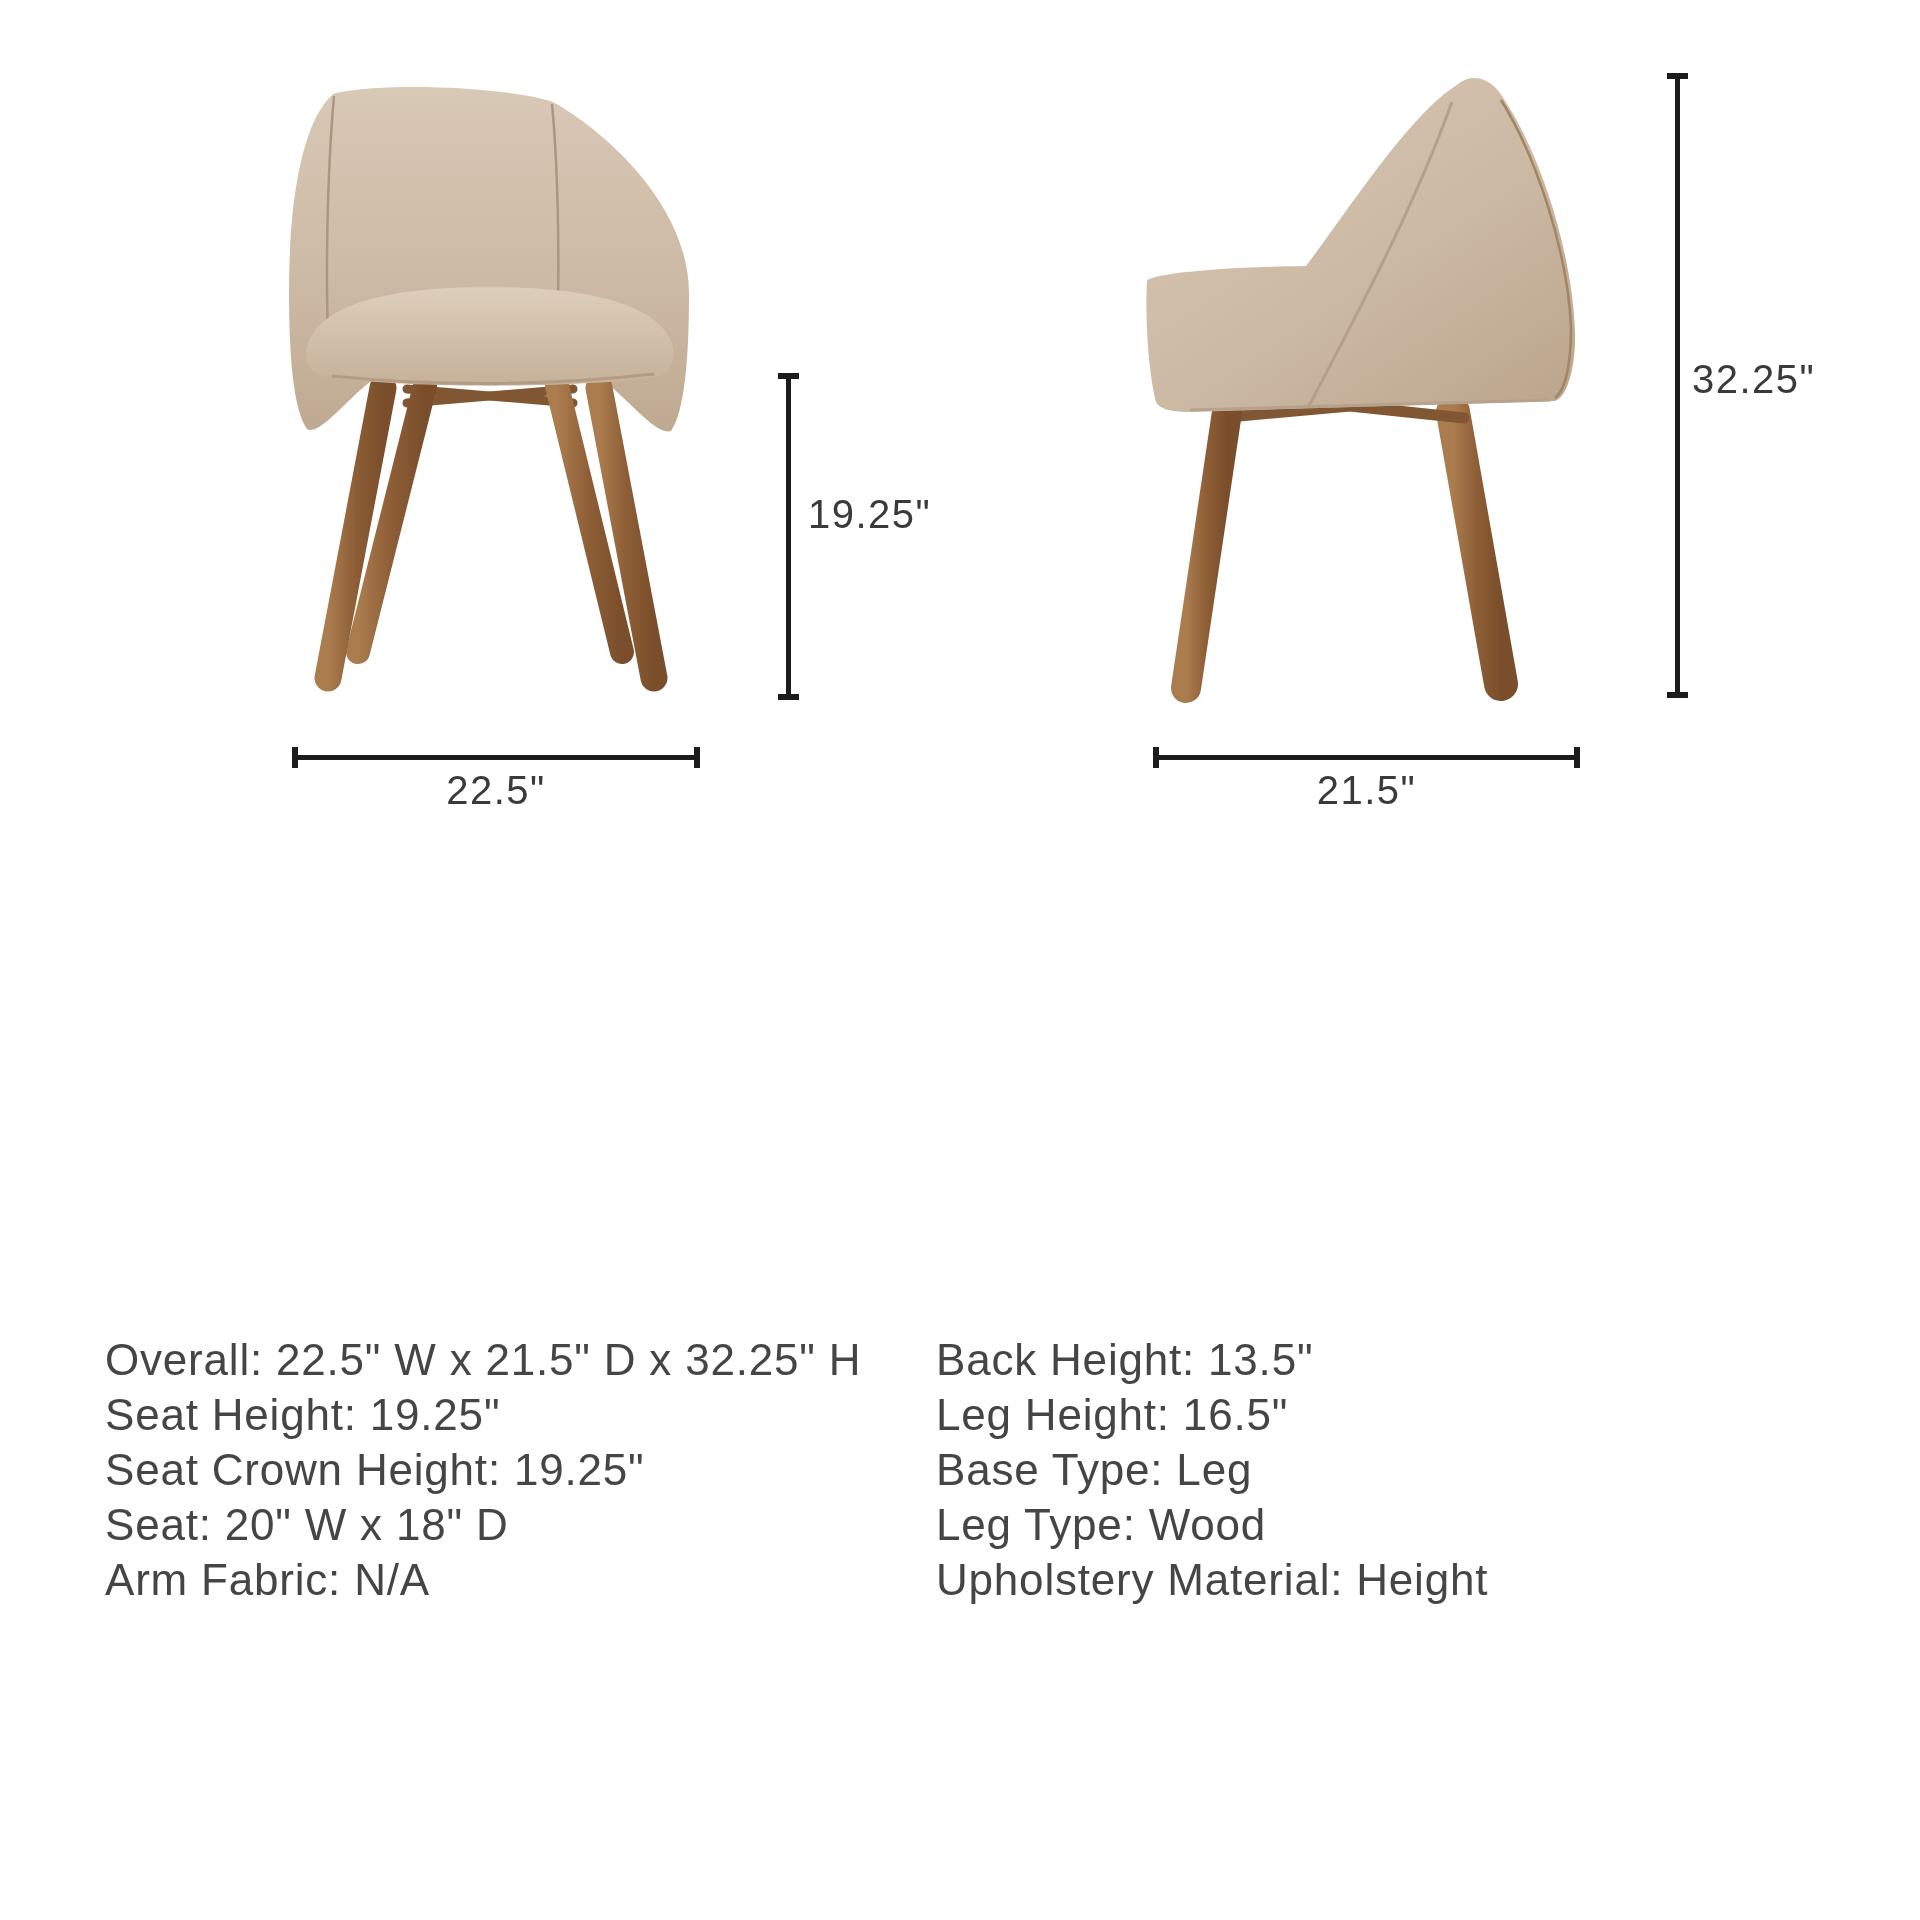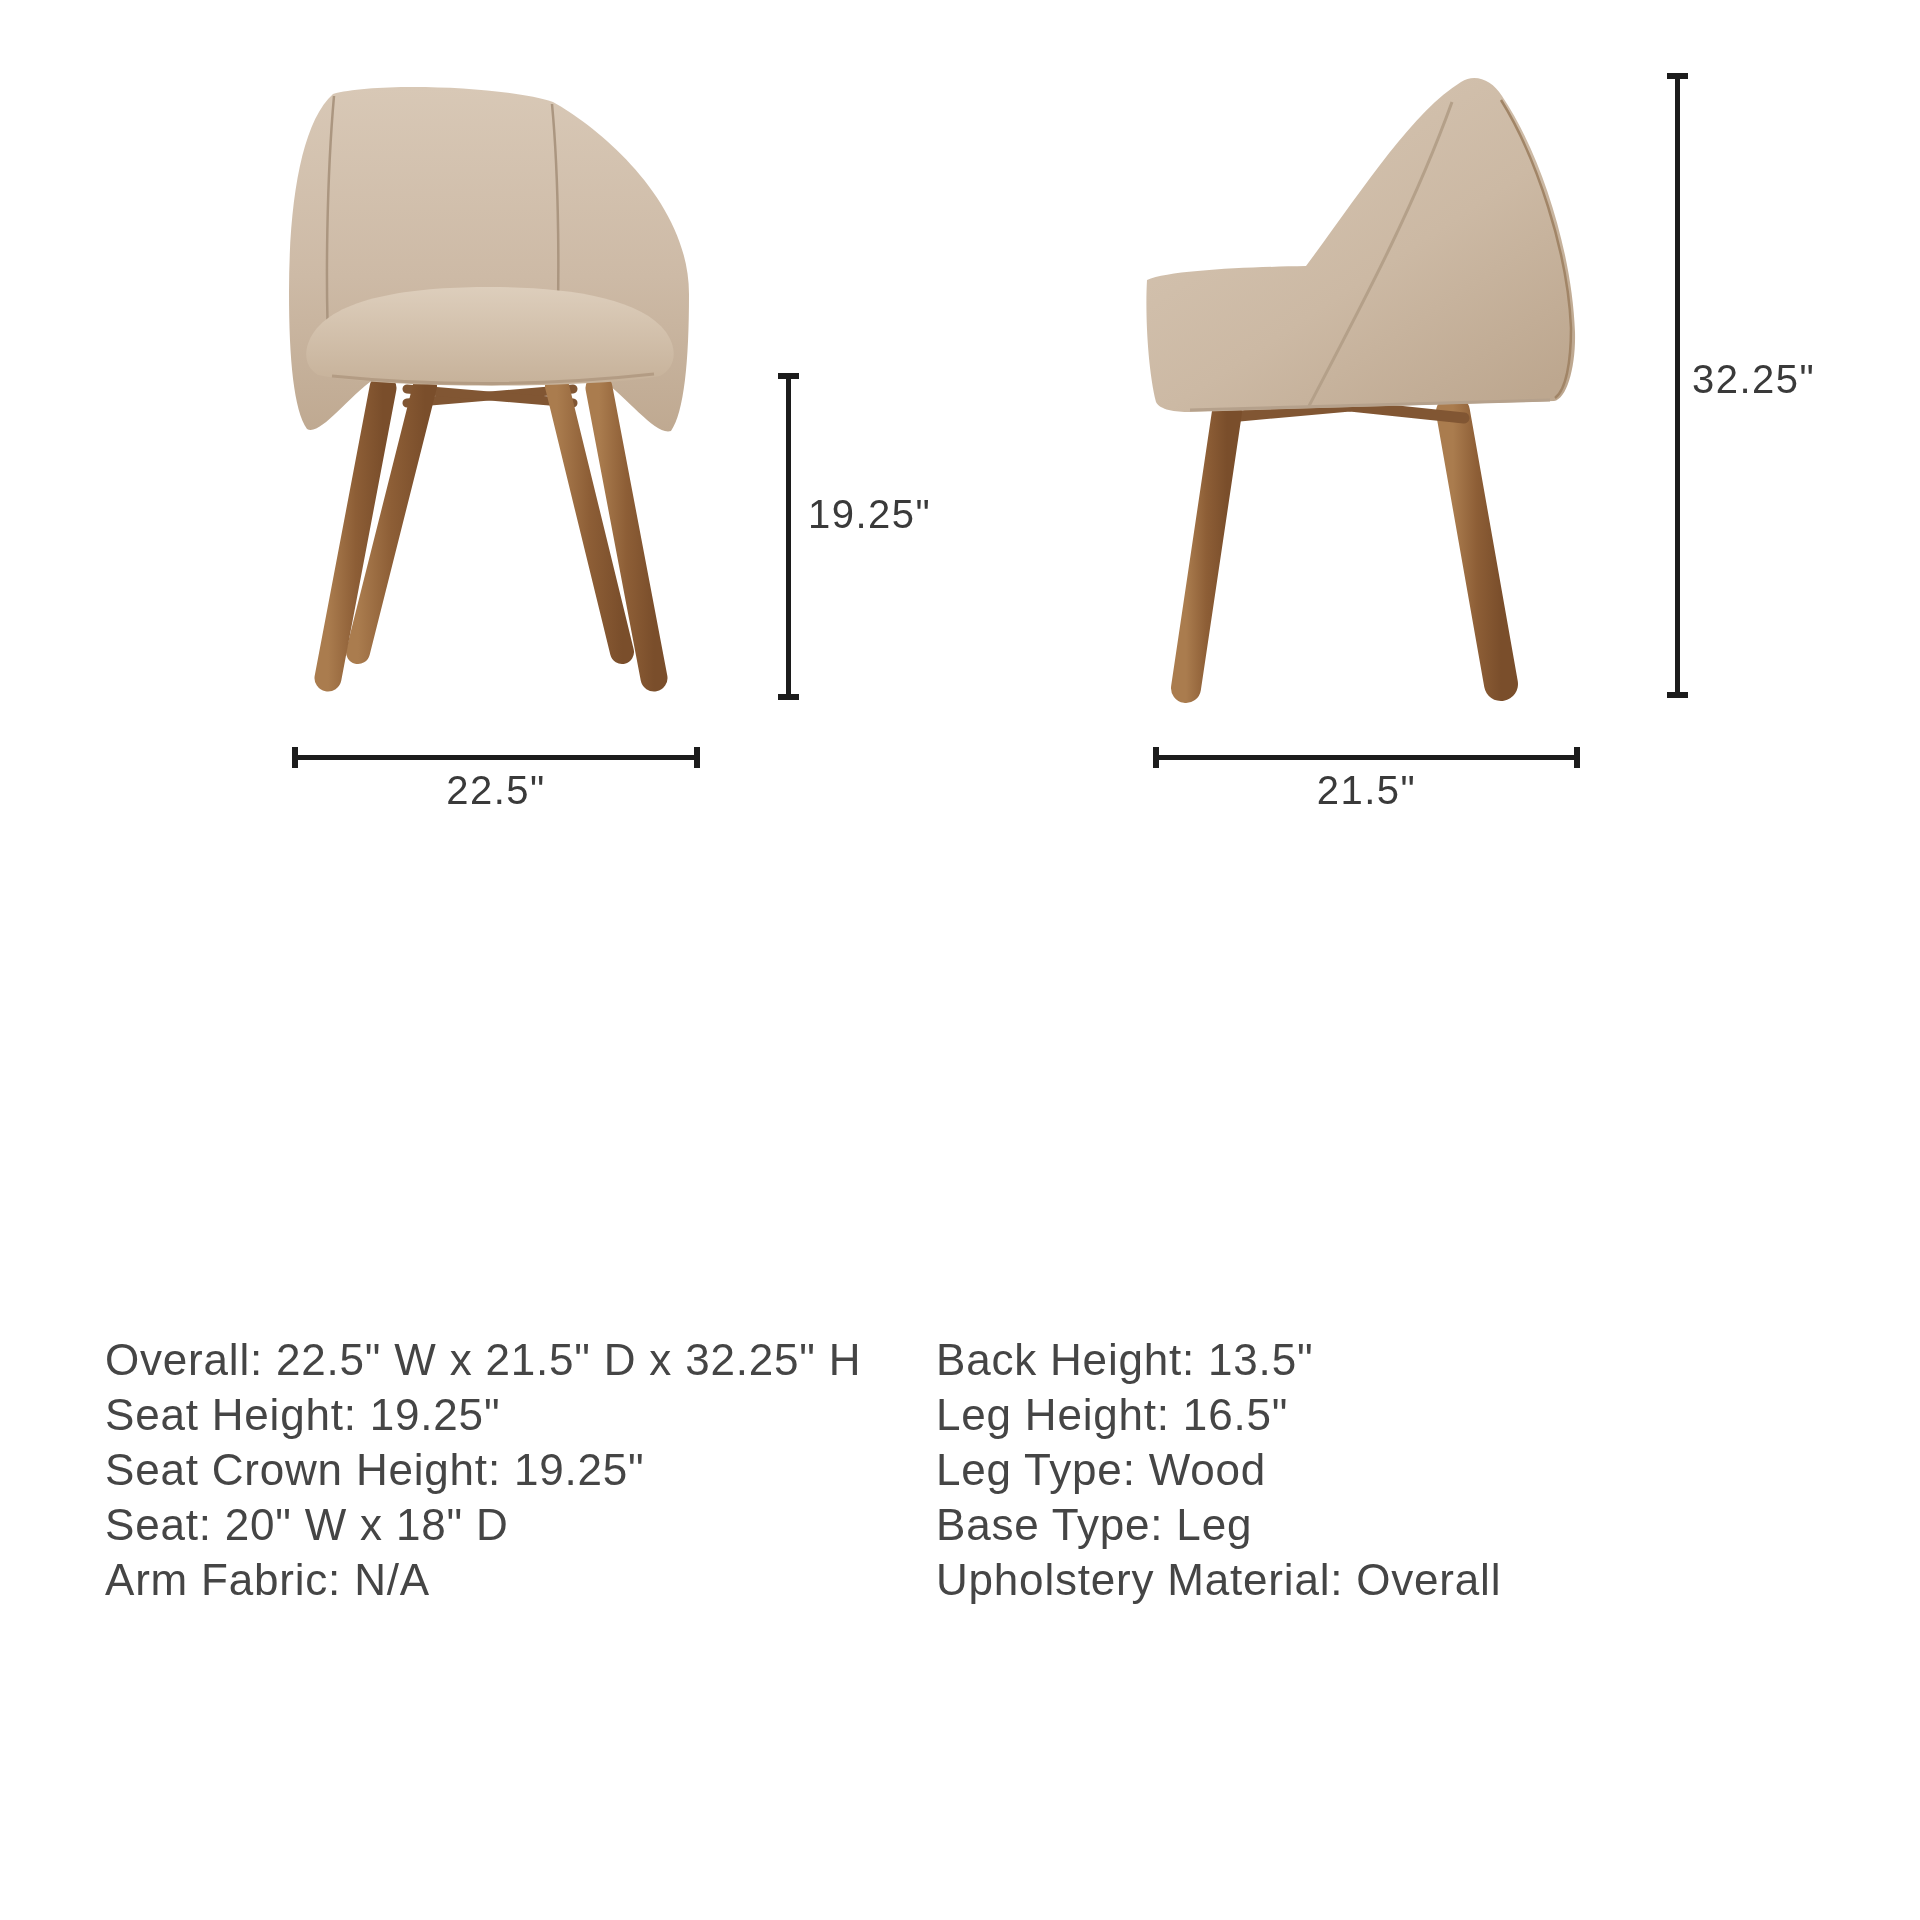--- a/index.html
+++ b/index.html
@@ -134,16 +134,16 @@
   <div>Overall: 22.5" W x 21.5" D x 32.25" H</div>
   <div>Seat Height: 19.25"</div>
   <div>Seat Crown Height: 19.25"</div>
   <div>Seat: 20" W x 18" D</div>
   <div>Arm Fabric: N/A</div>
 </div>
 
 <div class="spec-col" style="left:936px;top:1332px;">
   <div>Back Height: 13.5"</div>
   <div>Leg Height: 16.5"</div>
+  <div>Base Type: Leg</div>
   <div>Leg Type: Wood</div>
-  <div>Base Type: Leg</div>
-  <div>Upholstery Material: Overall</div>
+  <div>Upholstery Material: Height</div>
 </div>
 
 </body></html>

